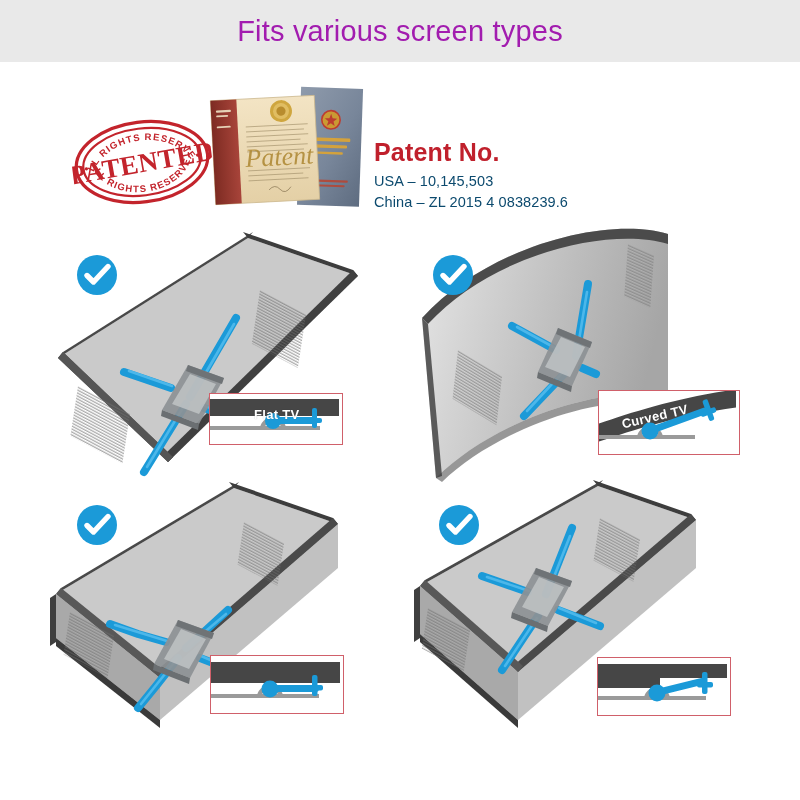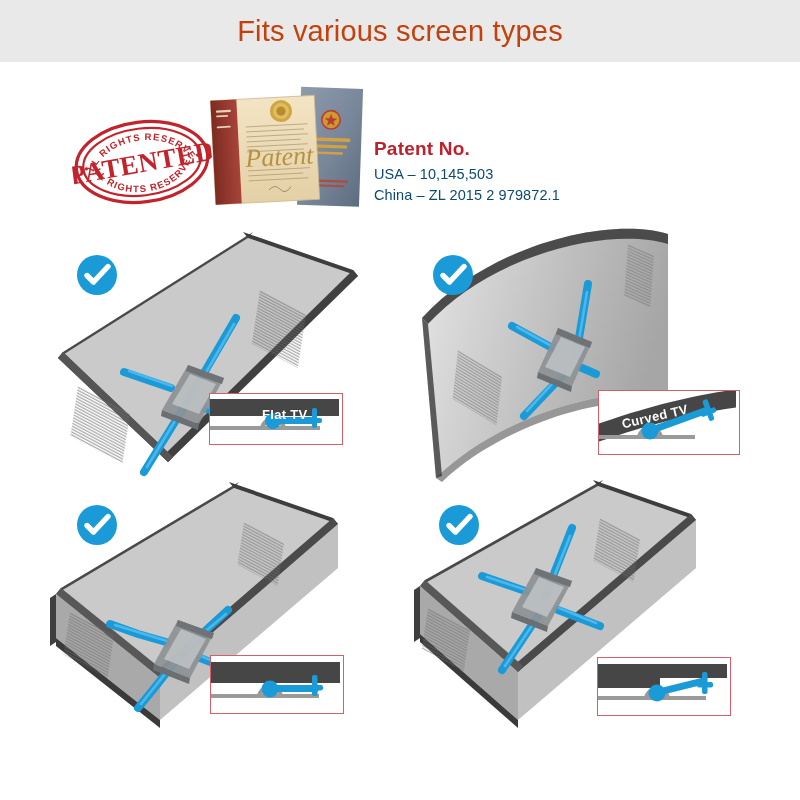--- a/index.html
+++ b/index.html
@@ -10,39 +10,39 @@
     overflow:hidden;position:relative;
   }
   .page{position:relative;width:800px;height:800px;overflow:hidden;background:#fff;}
 
   
   .header-band{
     position:absolute;left:0;top:0;width:800px;height:62px;
     background:#e9e9e9;display:flex;align-items:center;justify-content:center;
   }
   .header-title{
-    font-size:29px;color:#c2410c;font-weight:400;letter-spacing:.2px;
+    font-size:29px;color:#a21caf;font-weight:400;letter-spacing:.2px;
     font-family:"Liberation Sans","DejaVu Sans",sans-serif;
   }
 
   
   .patent-row{position:absolute;left:0;top:62px;width:800px;height:165px;}
 
   .stamp{
     position:absolute;left:72px;top:48px;width:140px;height:104px;
     transform:rotate(-7deg);
   }
   .stamp svg{width:140px;height:104px;display:block;}
 
   .certs{position:absolute;left:205px;top:22px;width:180px;height:128px;}
   .certs svg{width:180px;height:128px;display:block;}
 
   .patent-text{position:absolute;left:374px;top:75px;width:330px;color:#c8202f;}
   .patent-head{
-    font-size:19px;font-weight:bold;color:#c0202c;line-height:1.25;margin-bottom:3px;
+    font-size:25px;font-weight:bold;color:#c0202c;line-height:1.25;margin-bottom:3px;
     letter-spacing:.2px;
   }
   .patent-line{font-size:14.5px;color:#0c4a6e;line-height:1.45;letter-spacing:.1px;}
 
   
   .panel{position:absolute;width:360px;height:265px;}
   #panel-0{left:38px;top:228px;}
   #panel-1{left:400px;top:222px;}
   #panel-2{left:38px;top:482px;}
   #panel-3{left:400px;top:482px;}
@@ -62,21 +62,21 @@
   #inset-0{left:209px;top:393px;width:132px;height:50px;}
   #inset-1{left:598px;top:390px;width:140px;height:63px;}
   #inset-2{left:210px;top:655px;width:132px;height:57px;}
   #inset-3{left:597px;top:657px;width:132px;height:57px;}
 
   .inset-label{
     position:absolute;color:#ffffff;font-weight:bold;font-size:13px;
     letter-spacing:.3px;white-space:nowrap;pointer-events:none;
     text-shadow:0 0 1px rgba(0,0,0,.35);
   }
-  #label-0{left:52px;top:13px;}
+  #label-0{left:44px;top:13px;}
   #label-1{left:22px;top:18px;transform:rotate(-13deg);}
 </style>
 </head>
 <body>
 
 <div class="page">
 
   <div class="header-band">
     <div class="header-title">Fits various screen types</div>
   </div>
@@ -169,21 +169,21 @@
             <rect x="13" y="29" width="12" height="1.8" rx="1"></rect>
             <rect x="13" y="40" width="14" height="1.8" rx="1"></rect>
           </g>
         </g>
       </svg>
     </div>
 
     <div class="patent-text">
       <div class="patent-head">Patent No.</div>
       <div class="patent-line">USA – 10,145,503</div>
-      <div class="patent-line">China – ZL 2015 2 979872.1</div>
+      <div class="patent-line">China – ZL 2015 4 0838239.6</div>
     </div>
   </div>
 
   <div class="panel" id="panel-0">
     <svg viewBox="0 0 360 265">
       <defs>
         <pattern id="vent1" width="3" height="3" patternUnits="userSpaceOnUse">
           <line x1="0" y1="1.2" x2="3" y2="1.2" stroke="#6f6f6f" stroke-width="1"></line>
         </pattern>
       </defs>

